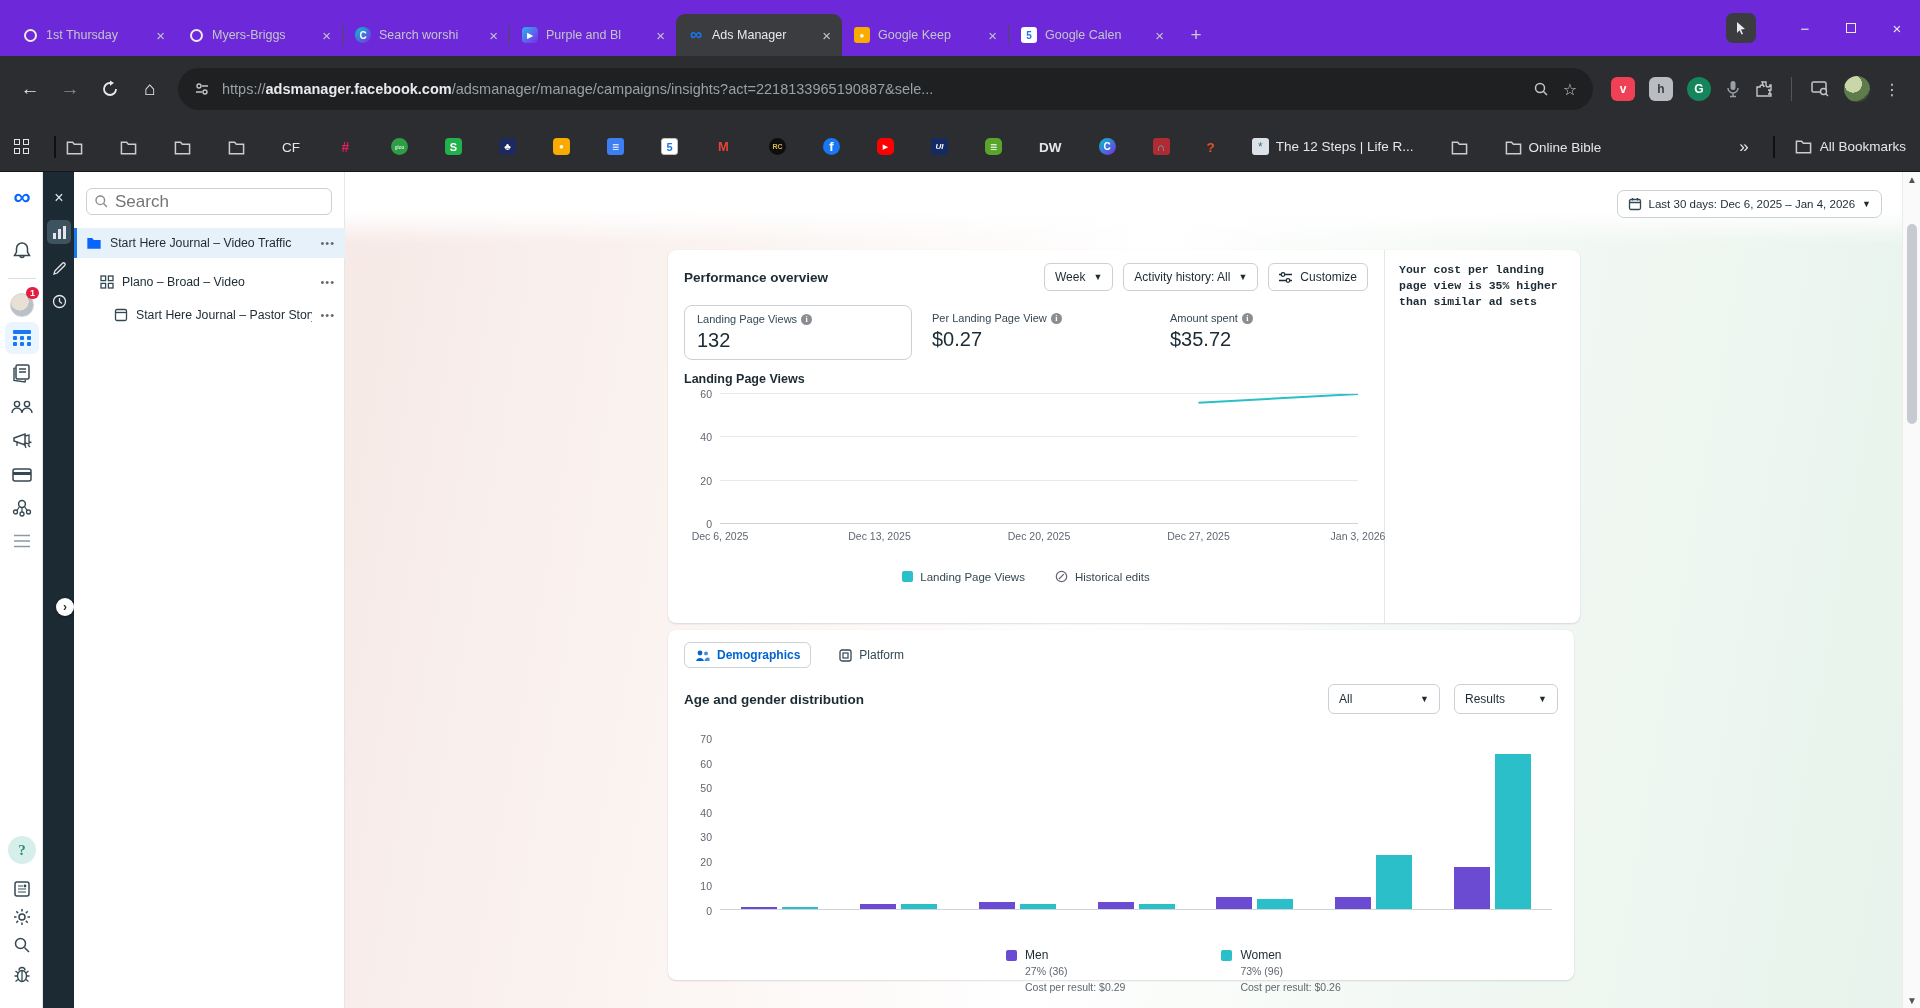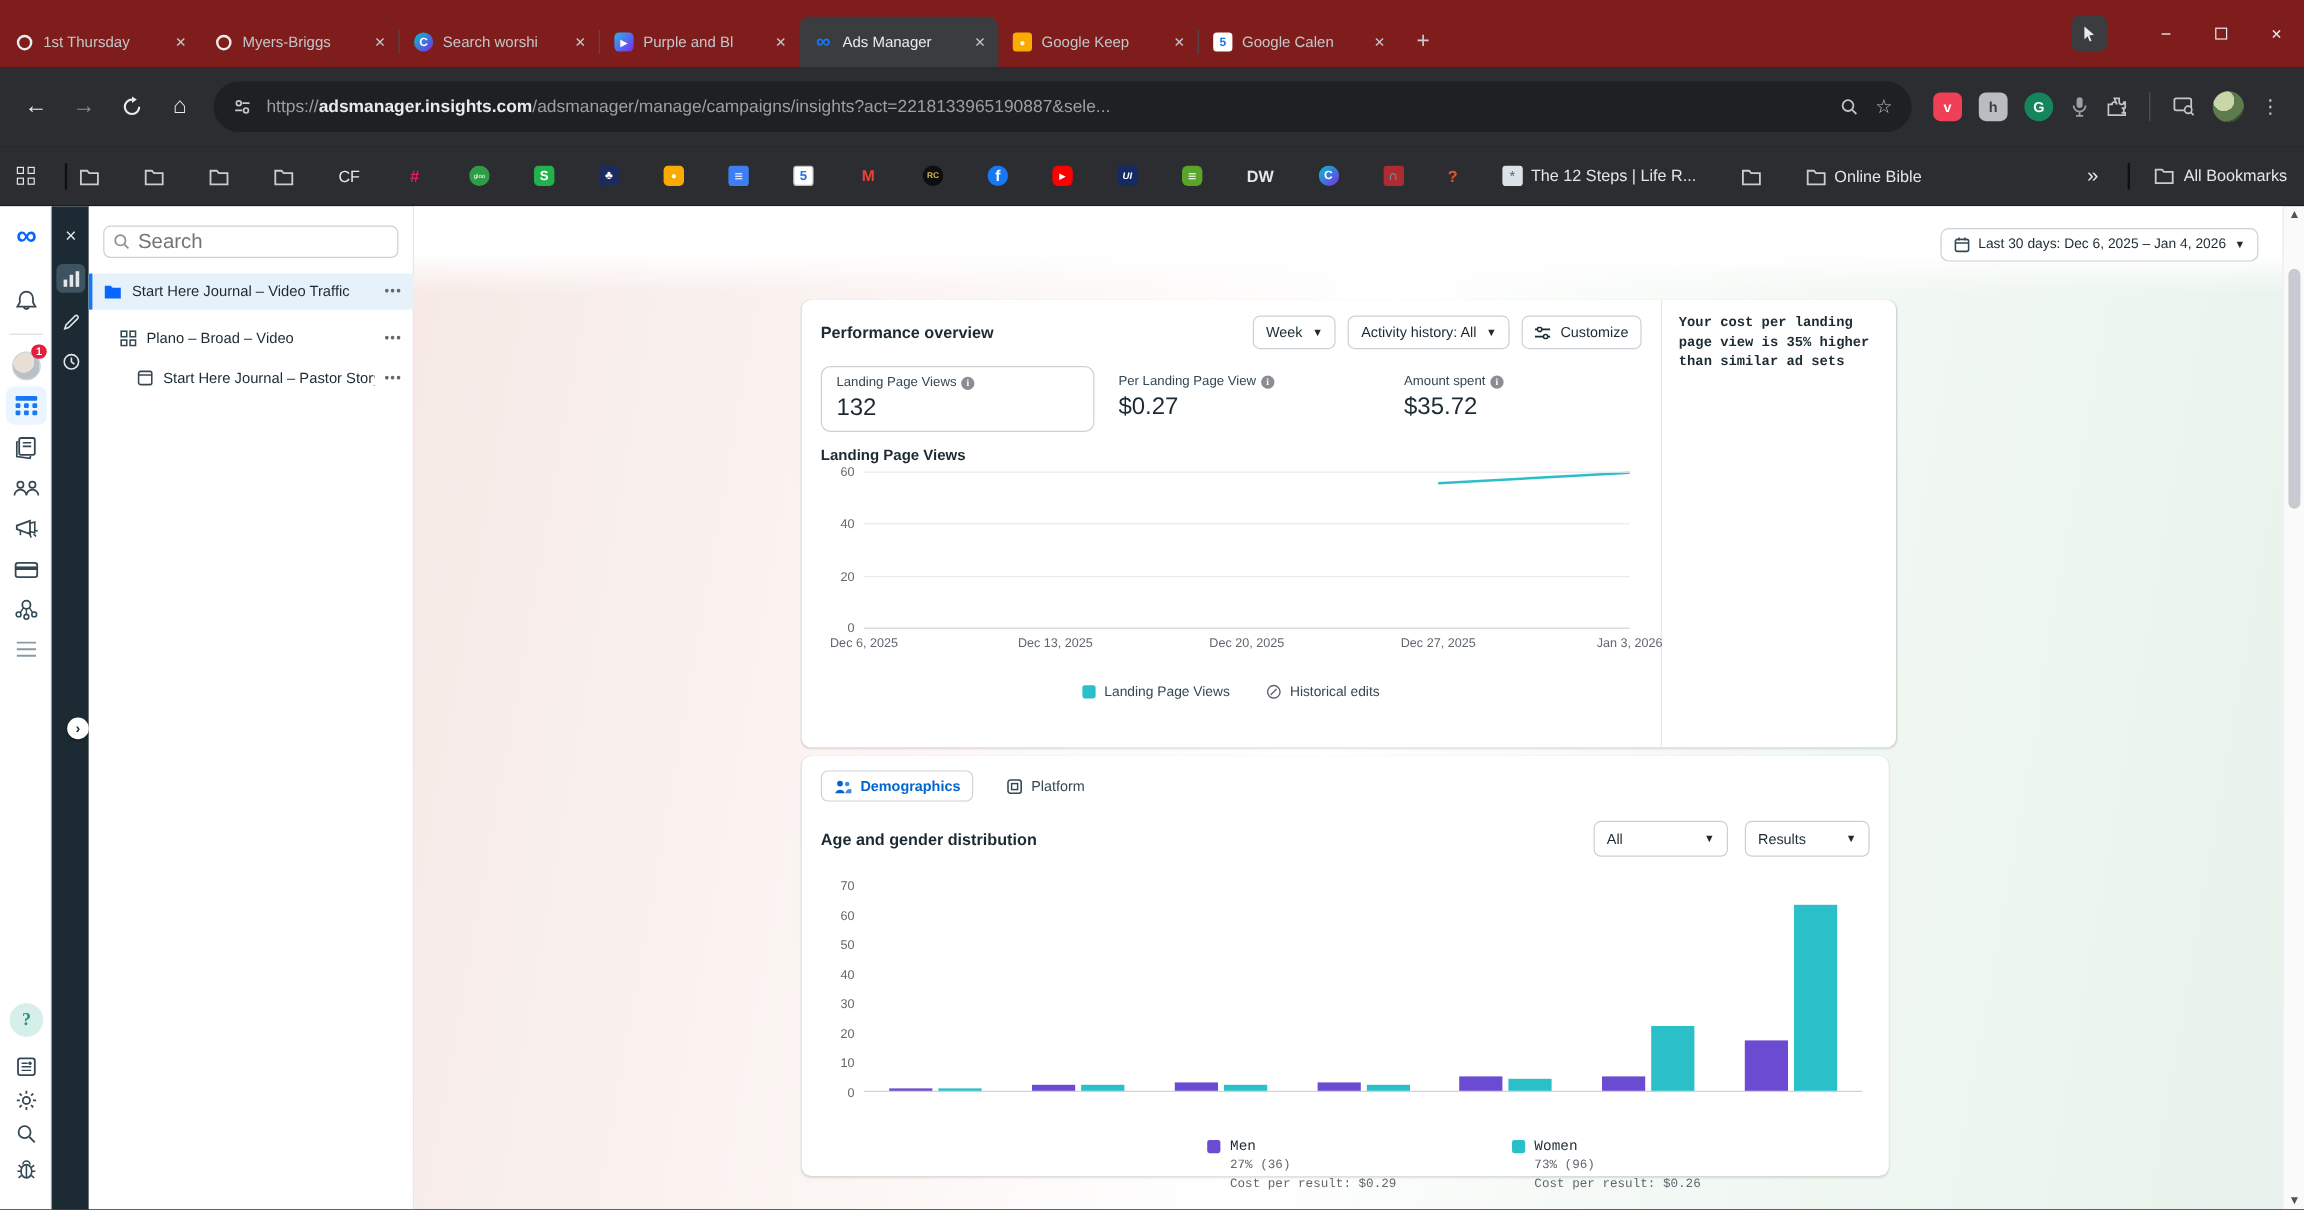--- a/index.html
+++ b/index.html
@@ -1,22 +1,22 @@
 <!DOCTYPE html>
 <html><head>
 <meta charset="utf-8">
 <style>
   * { margin:0; padding:0; box-sizing:border-box; }
   html,body { background:#000; }
   #screen { position:relative; width:1920px; height:1008px; overflow:hidden;
             font-family:"Liberation Sans","DejaVu Sans",sans-serif; background:#1F2123; }
 
   
-  #tabstrip { position:absolute; left:0; top:0; width:1920px; height:56px; background:#7f1d1d;
-              display:flex; align-items:flex-end; }
+  #tabstrip { position:absolute; left:0; top:0; width:1920px; height:56px; background:#6d28d9;
+              display:flex; align-items:flex-end; padding-left:10px; }
   .tab { width:166px; height:42px; display:flex; align-items:center; gap:8px; padding:0 8px 0 12px;
          color:#C3C6C9; font-size:12.5px; border-radius:9px 9px 0 0; position:relative; }
   .tab.active { background:#3A3C40; color:#E9EAED; }
   .tab .t-title { flex:1; white-space:nowrap; overflow:hidden; }
   .tab .t-close { font-size:15px; color:#C3C6C9; padding:0 3px; border-radius:50%; }
   .tabsep { width:1px; height:20px; background:#4A4D51; margin-bottom:11px; }
   .favicon { width:16px; height:16px; flex:0 0 16px; display:flex; align-items:center; justify-content:center;
              font-weight:bold; border-radius:3px; font-size:10px; }
   .fav-gpt { border:2.5px solid #ECECEC; border-radius:50%; width:13px; height:13px; }
   .fav-canva { border-radius:50%; background:linear-gradient(135deg,#00C4CC,#7D2AE8); color:#fff; }
@@ -149,21 +149,21 @@
             padding:0 10px; font-size:12px; color:#1C2B33; justify-content:space-between; }
   #sel-all { width:112px; } #sel-results { width:104px; }
   #bar-chart { position:relative; margin-top:24px; height:196px; }
   .bc-plot { position:absolute; left:36px; right:6px; top:0; height:172px; border-bottom:1px solid #CFD3D8;
              display:flex; align-items:flex-end; }
   .bc-group { flex:1; display:flex; justify-content:center; align-items:flex-end; gap:5px; height:100%; }
   .bc-bar { width:36px; }
   .bc-ylab { position:absolute; width:28px; text-align:right; font-size:10.5px; color:#606770; left:0; margin-top:-5px; }
   .bc-xrow { position:absolute; left:36px; right:6px; top:178px; display:flex; }
   .bc-xlab { flex:1; text-align:center; font-size:11px; color:#606770; }
-  #demo-legend { display:flex; gap:96px; margin-left:322px; margin-top:14px;font-family:Liberation Mono, monospace; }
+  #demo-legend { display:flex; gap:96px; margin-left:322px; margin-top:14px; }
   .dleg { display:flex; gap:8px; }
   .dleg .leg-sq { margin-top:2px; }
   .dleg .nm { font-size:12px; color:#1C2B33; }
   .dleg .sub { font-size:10.5px; color:#606770; margin-top:2px; line-height:1.5; }
 
   
   #vscroll { position:absolute; left:1902px; top:0; width:18px; height:836px; background:#FAFAFA; border-left:1px solid #ECECEC; }
   #vs-up { position:absolute; top:2px; left:0; width:18px; text-align:center; color:#505357; font-size:10px; }
   #vs-dn { position:absolute; bottom:2px; left:0; width:18px; text-align:center; color:#505357; font-size:10px; }
   #vs-thumb { position:absolute; left:4px; top:52px; width:10px; height:200px; background:#C7CBD1; border-radius:5px; }
@@ -242,21 +242,21 @@
           <path d="M9 0.5 L13 3 L9 5.8 Z" fill="#E8EAED"></path>
         </svg>
     </div>
     <div class="nav-ic">⌂</div>
     <div id="omnibox">
       <svg class="ic" width="16" height="16" viewBox="0 0 16 16">
           <circle cx="5" cy="5" r="2" fill="none" stroke="#C3C6C9" stroke-width="1.4"></circle>
           <path d="M8 5 H14 M2 11 H8" stroke="#C3C6C9" stroke-width="1.4"></path>
           <circle cx="11" cy="11" r="2" fill="none" stroke="#C3C6C9" stroke-width="1.4"></circle>
         </svg>
-      <span class="url" style="margin-left:12px;"><span>https://</span><b>adsmanager.insights.com</b><span>/adsmanager/manage/campaigns/insights?act=2218133965190887&amp;sele...</span></span>
+      <span class="url" style="margin-left:12px;"><span>https://</span><b>adsmanager.facebook.com</b><span>/adsmanager/manage/campaigns/insights?act=2218133965190887&amp;sele...</span></span>
       <span class="omni-ic">
         <svg class="ic" width="16" height="16" viewBox="0 0 16 16">
             <circle cx="7" cy="7" r="4.5" fill="none" stroke="#C3C6C9" stroke-width="1.5"></circle>
             <path d="M10.5 10.5 L14 14" stroke="#C3C6C9" stroke-width="1.5"></path>
           </svg>
       </span>
       <span class="omni-ic">☆</span>
     </div>
     <div id="extensions">
       <span class="ext" style="background:#EF4056;color:#fff;">v</span>

